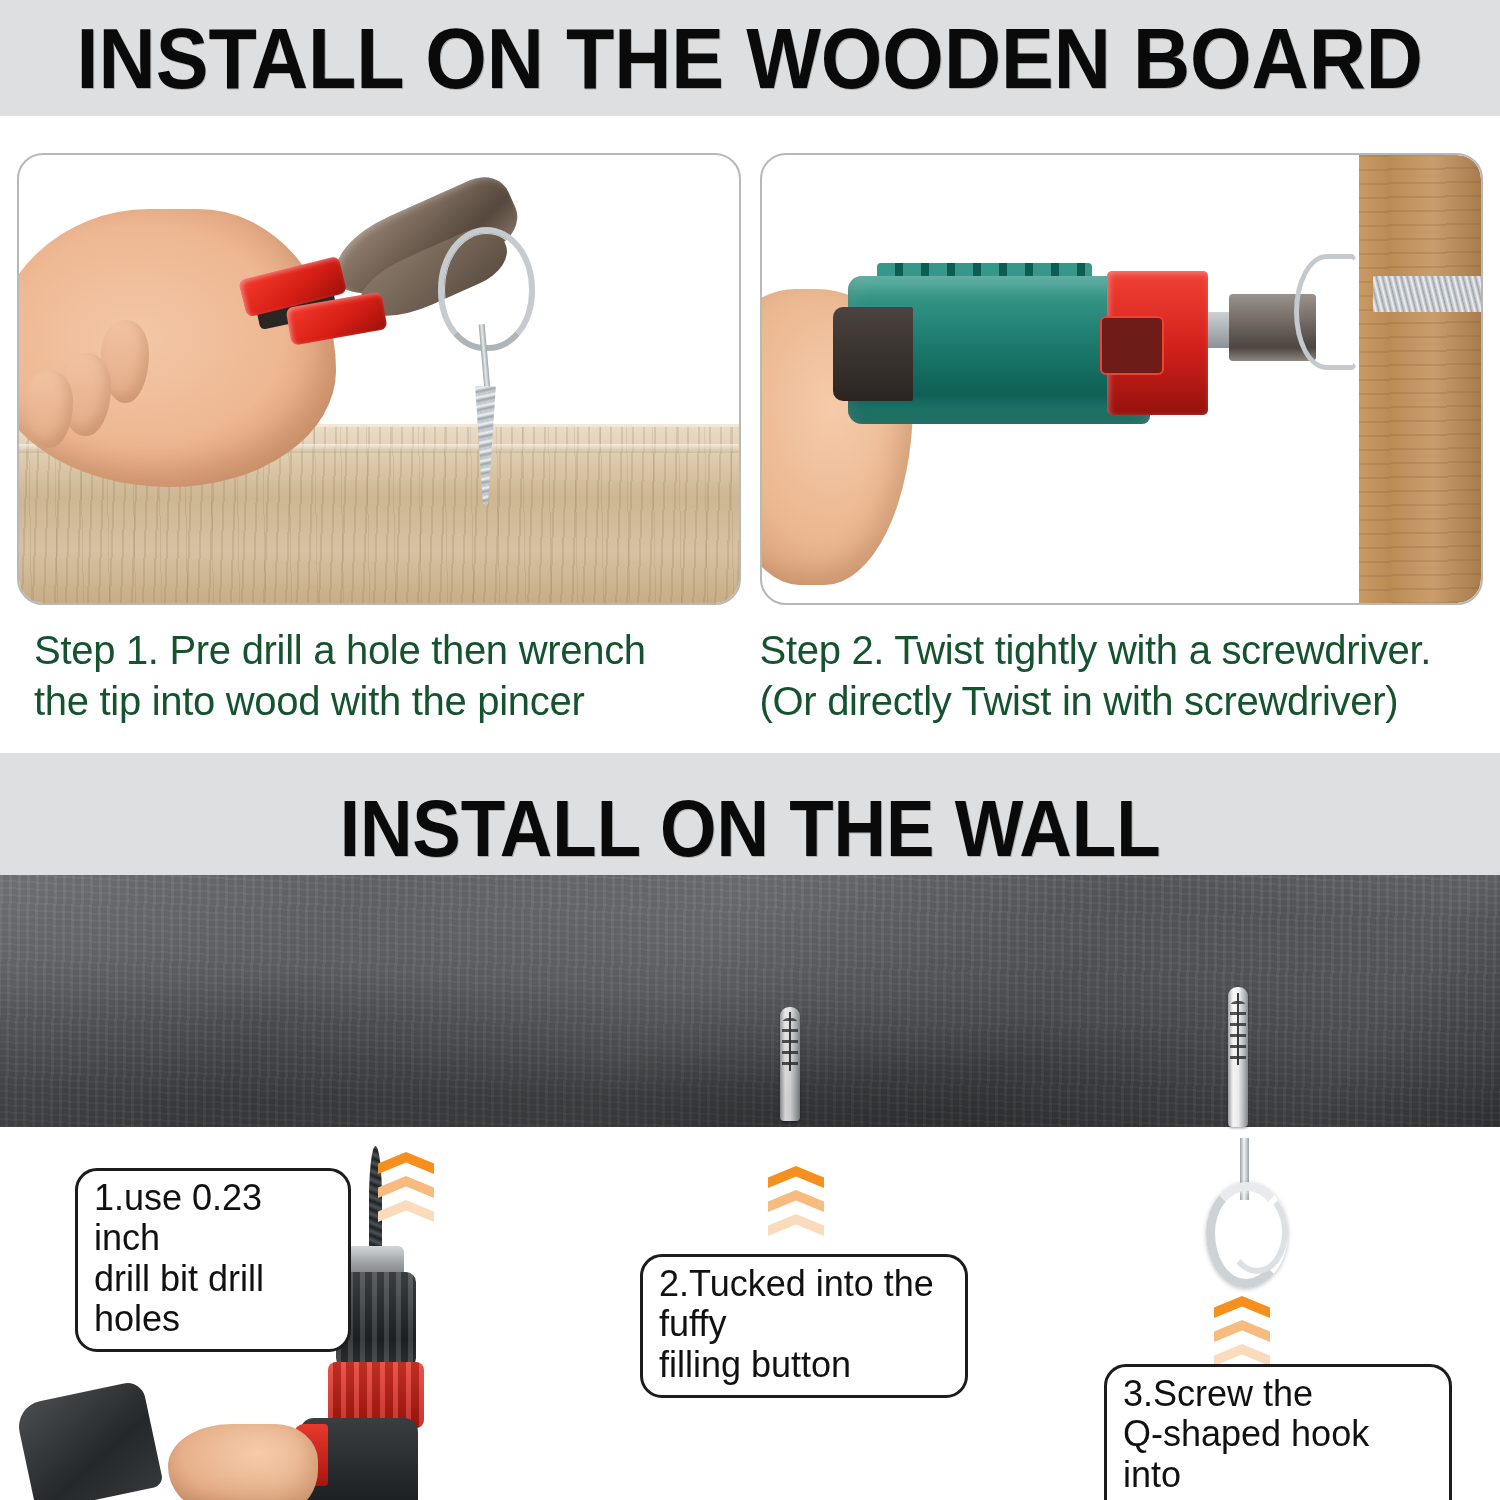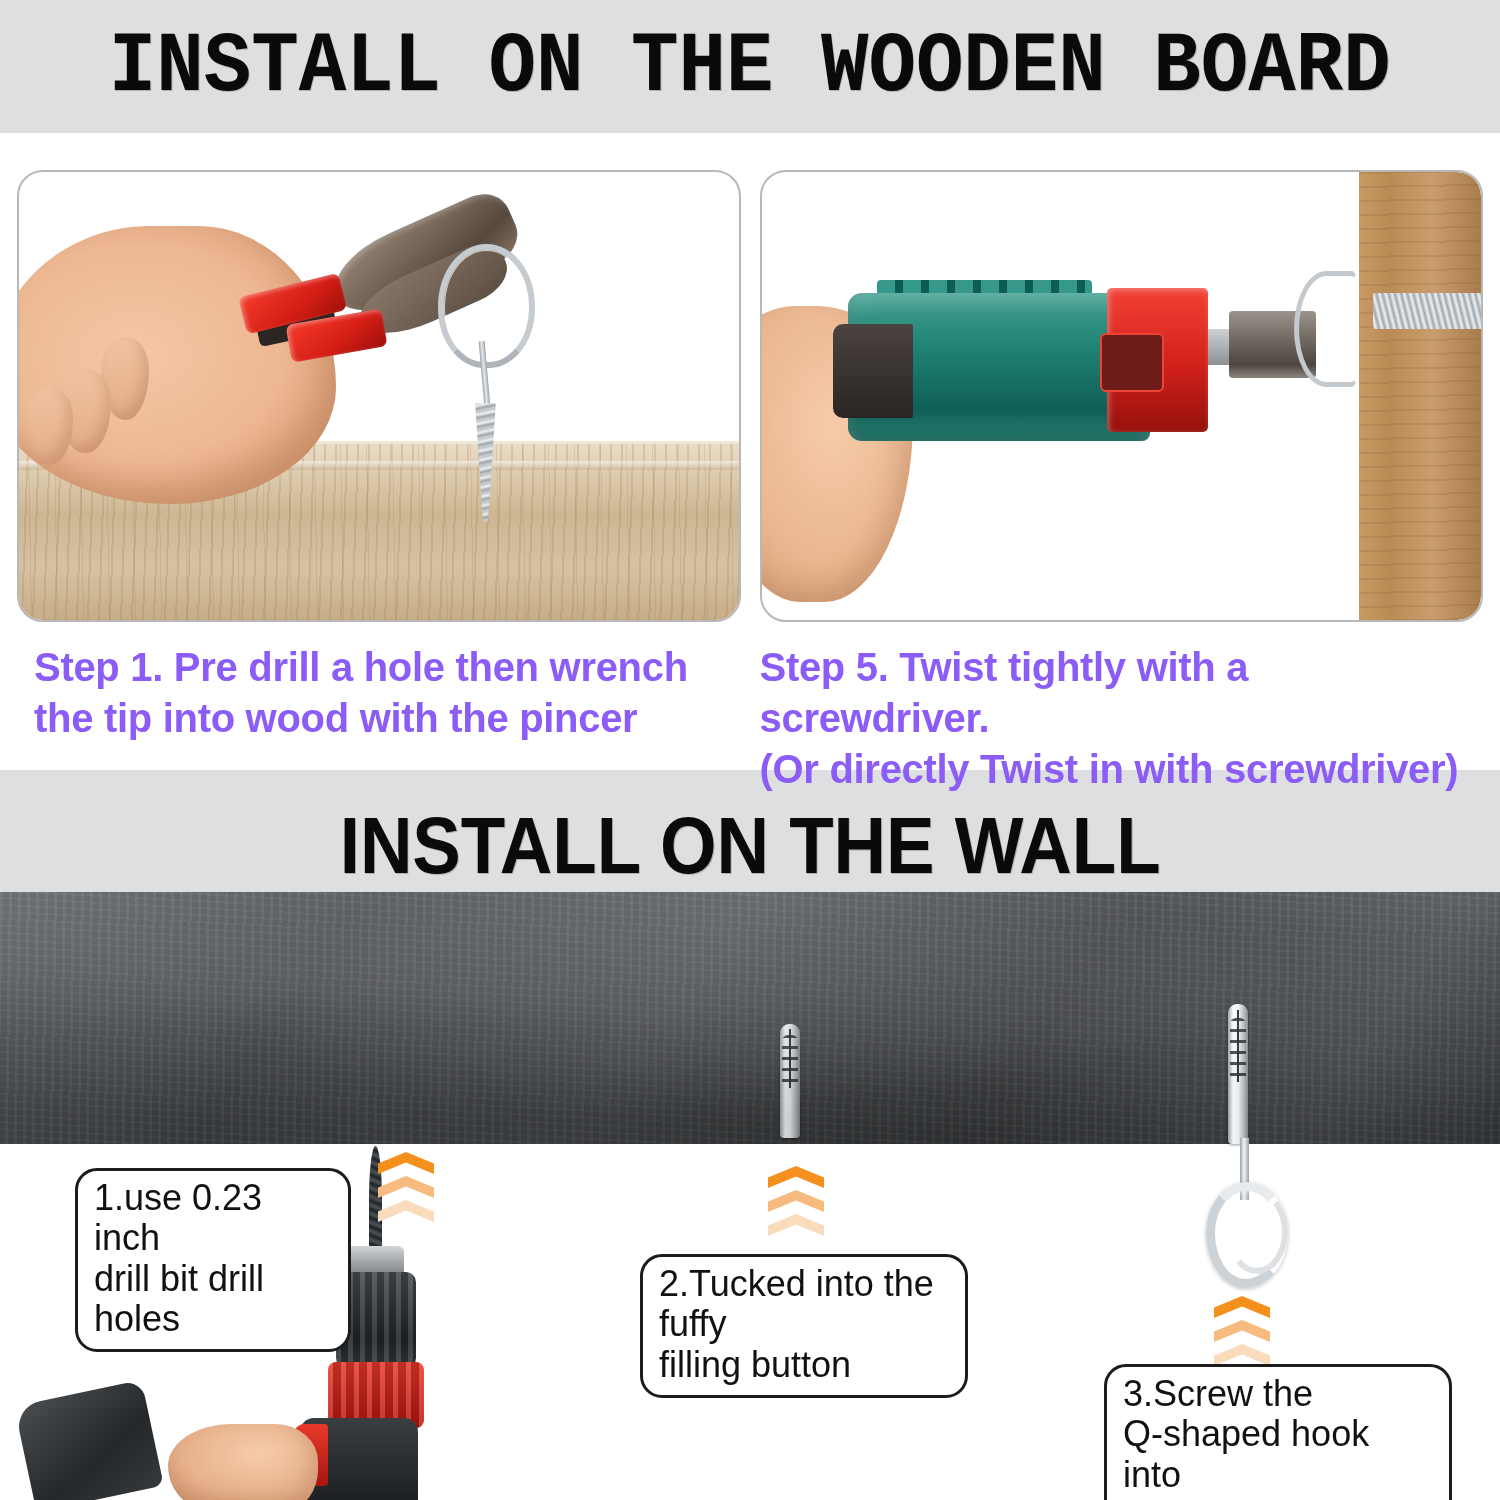--- a/index.html
+++ b/index.html
@@ -22,21 +22,21 @@
     justify-content: center;
     letter-spacing: 0px;
   }
   .banner-title {
     font-weight: bold;
     color: #0a0a0a;
     white-space: nowrap;
     transform: scaleX(0.92);
     text-shadow: 1px 1px 0 rgba(120,120,120,.45);
   }
-  #banner-board { height: 133px; font-family: Liberation Mono, monospace; }
+  #banner-board { height: 116px; }
   #banner-board .banner-title { font-size: 86px; }
   #banner-wall  { height: 122px; margin-top: 0; }
   #banner-wall  .banner-title { font-size: 79px; }
 
   
   .board-section {
     height: 637px;
     background: #ffffff;
     position: relative;
     padding: 37px 17px 0 17px;
@@ -459,24 +459,23 @@
   
   .captions {
     display: flex;
     gap: 19px;
     padding: 20px 17px 0 17px;
   }
   .caption {
     flex: 1;
     font-size: 40px;
     line-height: 1.28;
-    color: #8b5cf6;
+    color: #14532d;
     white-space: pre-line;
     letter-spacing: -0.3px;
-    font-weight: bold;
   }
 </style>
 </head>
 <body>
 
 <div class="banner" id="banner-board" style="background: rgb(221, 223, 224);">
   <div class="banner-title" style="color: rgb(10, 10, 10);">INSTALL ON THE WOODEN BOARD</div>
 </div>
 
 <div class="board-section">
@@ -529,21 +528,21 @@
       <div class="qhook2">
         <div class="qhook2-ring"></div>
       </div>
       <div class="screw-shank"></div>
     </div>
   </div>
 
   <div class="captions">
     <div class="caption">Step 1. Pre drill a hole then wrench
 the tip into wood with the pincer</div>
-    <div class="caption">Step 5. Twist tightly with a screwdriver.
+    <div class="caption">Step 2. Twist tightly with a screwdriver.
 (Or directly Twist in with screwdriver)</div>
   </div>
 </div>
 
 <div class="banner" id="banner-wall" style="background: rgb(221, 223, 224); align-items: flex-end;">
   <div class="banner-title" style="color: rgb(10, 10, 10);">INSTALL ON THE WALL</div>
 </div>
 
 <div class="wall-section">
 

